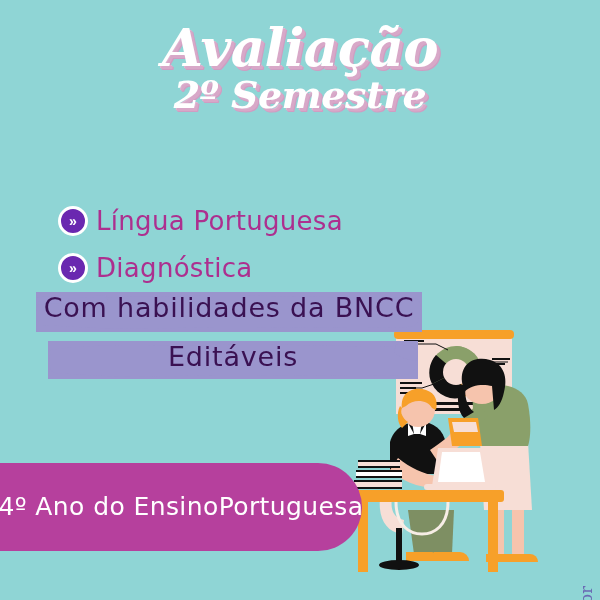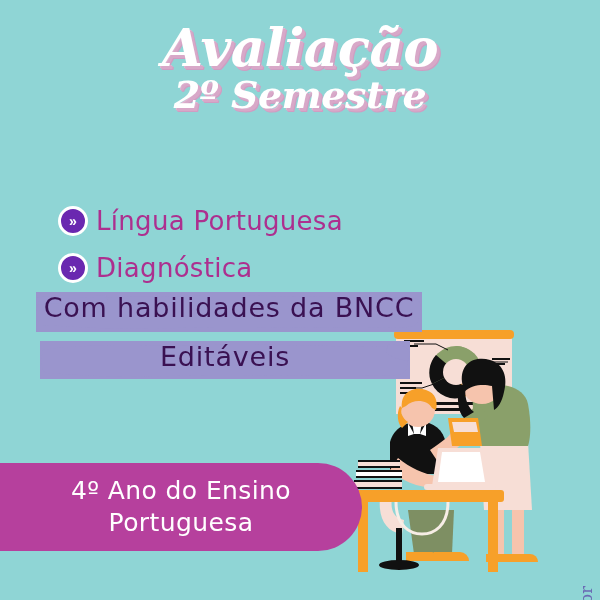--- a/index.html
+++ b/index.html
@@ -109,37 +109,36 @@
     position: relative;
     z-index: 2;
   }
   #brush-bncc {
     left: 36px;
     top: 292px;
     width: 386px;
     height: 40px;
   }
   #brush-edit {
-    left: 40px;
+    left: 48px;
     top: 341px;
     width: 370px;
     height: 38px;
   }
 
   
   #grade-pill {
     position: absolute;
     left: 0;
     top: 463px;
     width: 362px;
     height: 88px;
     background: #b6409d;
     border-radius: 0 46px 46px 0;
     display: flex;
-    flex-direction: column;
     align-items: center;
     justify-content: center;
     z-index: 6;
   }
   .pill-line {
     font-family: "DejaVu Sans", sans-serif;
     font-size: 25px;
     color: #ffffff;
     line-height: 1.3;
     letter-spacing: 0.4px;

